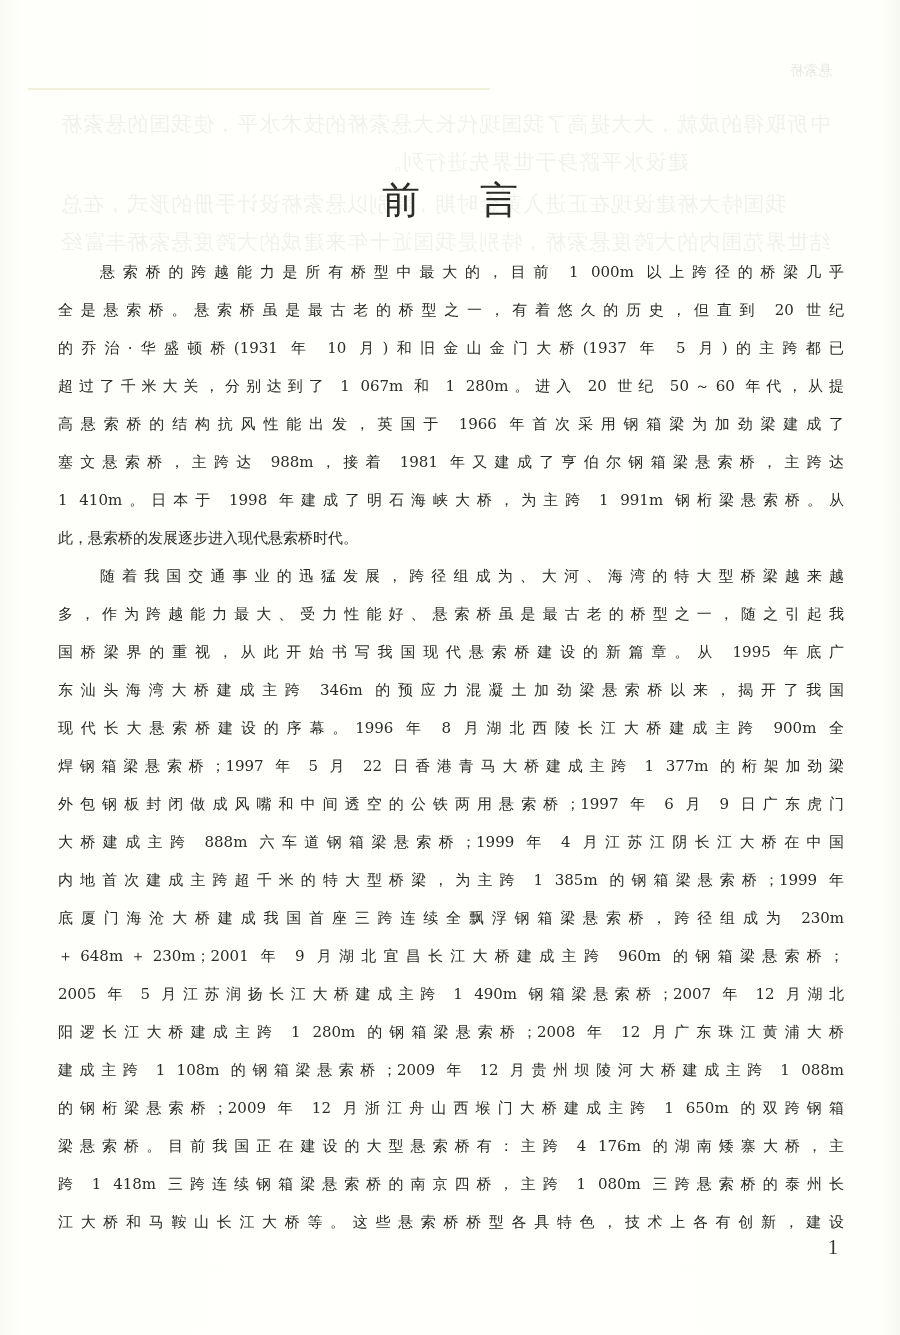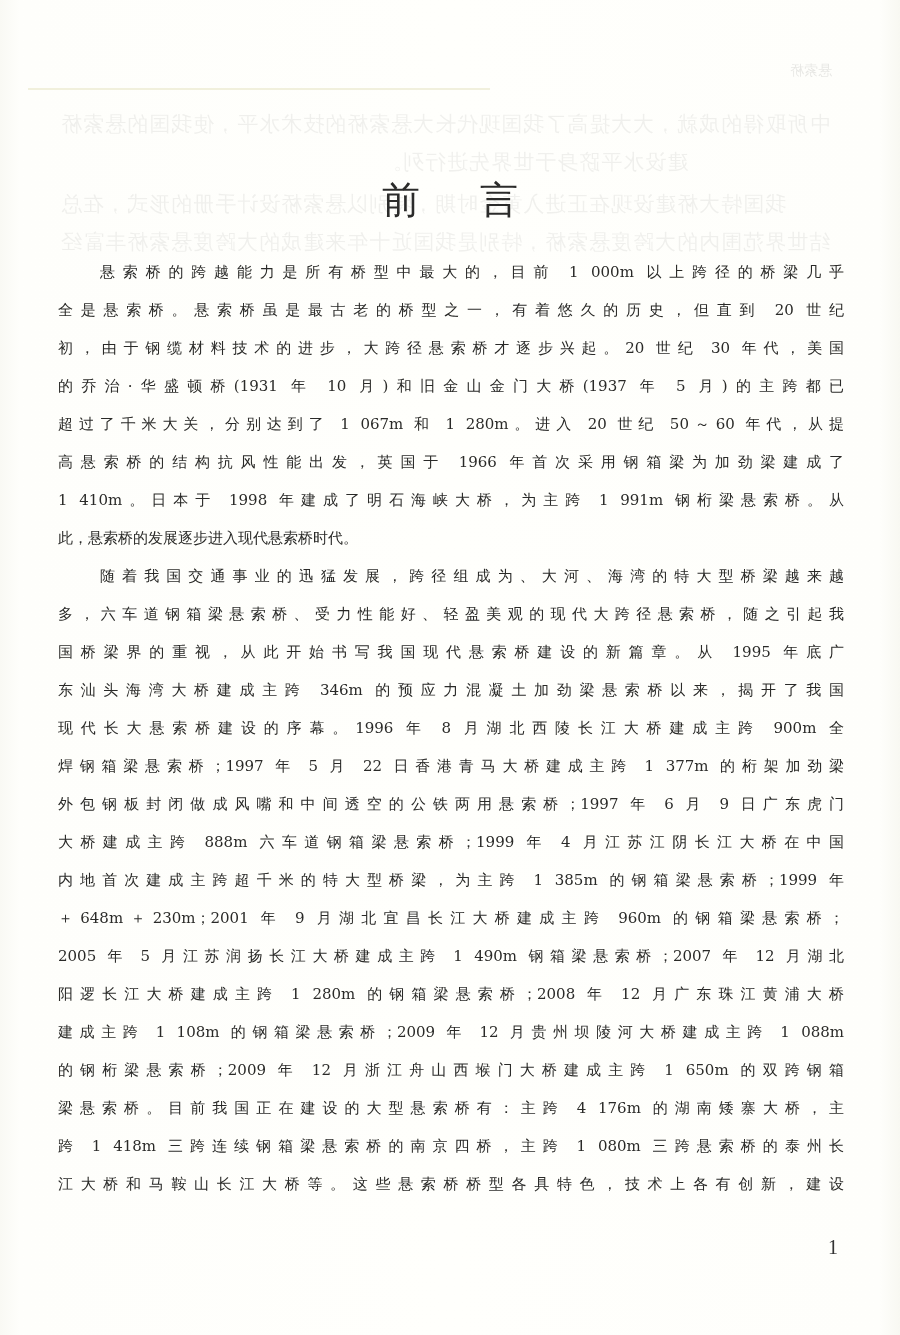--- a/index.html
+++ b/index.html
@@ -103,38 +103,39 @@
   <div class="ghost" style="left:60px; top:190px;">我国特大桥建设现在正进入黄金时期，特别以悬索桥设计手册的形式，在总</div>
   <div class="ghost" style="left:60px; top:228px;">结世界范围内的大跨度悬索桥，特别是我国近十年来建成的大跨度悬索桥丰富经</div>
 
   <h1 class="title">前言</h1>
 
   <div class="body-text">
 
     <div>
       <span class="line indent">悬索桥的跨越能力是所有桥型中最大的，目前 1 000m 以上跨径的桥梁几乎</span>
       <span class="line">全是悬索桥。悬索桥虽是最古老的桥型之一，有着悠久的历史，但直到 20 世纪</span>
-      <span class="line">初，由于钢缆材料技术的进步，大跨径悬索桥才逐步兴起。20 世纪 30 年代，美国</span>
       <span class="line">的乔治·华盛顿桥(1931 年 10 月)和旧金山金门大桥(1937 年 5 月)的主跨都已</span>
       <span class="line">超过了千米大关，分别达到了 1 067m 和 1 280m。进入 20 世纪 50～60 年代，从提</span>
       <span class="line">高悬索桥的结构抗风性能出发，英国于 1966 年首次采用钢箱梁为加劲梁建成了</span>
+      <span class="line">塞文悬索桥，主跨达 988m，接着 1981 年又建成了亨伯尔钢箱梁悬索桥，主跨达</span>
       <span class="line">1 410m。日本于 1998 年建成了明石海峡大桥，为主跨 1 991m 钢桁梁悬索桥。从</span>
       <span class="line last">此，悬索桥的发展逐步进入现代悬索桥时代。</span>
     </div>
 
     <div>
       <span class="line indent">随着我国交通事业的迅猛发展，跨径组成为、大河、海湾的特大型桥梁越来越</span>
-      <span class="line">多，六车道钢箱梁悬索桥、受力性能好、轻盈美观的现代大跨径悬索桥，随之引起我</span>
+      <span class="line">多，作为跨越能力最大、受力性能好、悬索桥虽是最古老的桥型之一，随之引起我</span>
       <span class="line">国桥梁界的重视，从此开始书写我国现代悬索桥建设的新篇章。从 1995 年底广</span>
       <span class="line">东汕头海湾大桥建成主跨 346m 的预应力混凝土加劲梁悬索桥以来，揭开了我国</span>
       <span class="line">现代长大悬索桥建设的序幕。1996 年 8 月湖北西陵长江大桥建成主跨 900m 全</span>
       <span class="line">焊钢箱梁悬索桥；1997 年 5 月 22 日香港青马大桥建成主跨 1 377m 的桁架加劲梁</span>
       <span class="line">外包钢板封闭做成风嘴和中间透空的公铁两用悬索桥；1997 年 6 月 9 日广东虎门</span>
       <span class="line">大桥建成主跨 888m 六车道钢箱梁悬索桥；1999 年 4 月江苏江阴长江大桥在中国</span>
       <span class="line">内地首次建成主跨超千米的特大型桥梁，为主跨 1 385m 的钢箱梁悬索桥；1999 年</span>
+      <span class="line">底厦门海沧大桥建成我国首座三跨连续全飘浮钢箱梁悬索桥，跨径组成为 230m</span>
       <span class="line">＋648m＋230m；2001 年 9 月湖北宜昌长江大桥建成主跨 960m 的钢箱梁悬索桥；</span>
       <span class="line">2005 年 5 月江苏润扬长江大桥建成主跨 1 490m 钢箱梁悬索桥；2007 年 12 月湖北</span>
       <span class="line">阳逻长江大桥建成主跨 1 280m 的钢箱梁悬索桥；2008 年 12 月广东珠江黄浦大桥</span>
       <span class="line">建成主跨 1 108m 的钢箱梁悬索桥；2009 年 12 月贵州坝陵河大桥建成主跨 1 088m</span>
       <span class="line">的钢桁梁悬索桥；2009 年 12 月浙江舟山西堠门大桥建成主跨 1 650m 的双跨钢箱</span>
       <span class="line">梁悬索桥。目前我国正在建设的大型悬索桥有：主跨 4 176m 的湖南矮寨大桥，主</span>
       <span class="line">跨 1 418m 三跨连续钢箱梁悬索桥的南京四桥，主跨 1 080m 三跨悬索桥的泰州长</span>
       <span class="line">江大桥和马鞍山长江大桥等。这些悬索桥桥型各具特色，技术上各有创新，建设</span>
     </div>
   </div>

